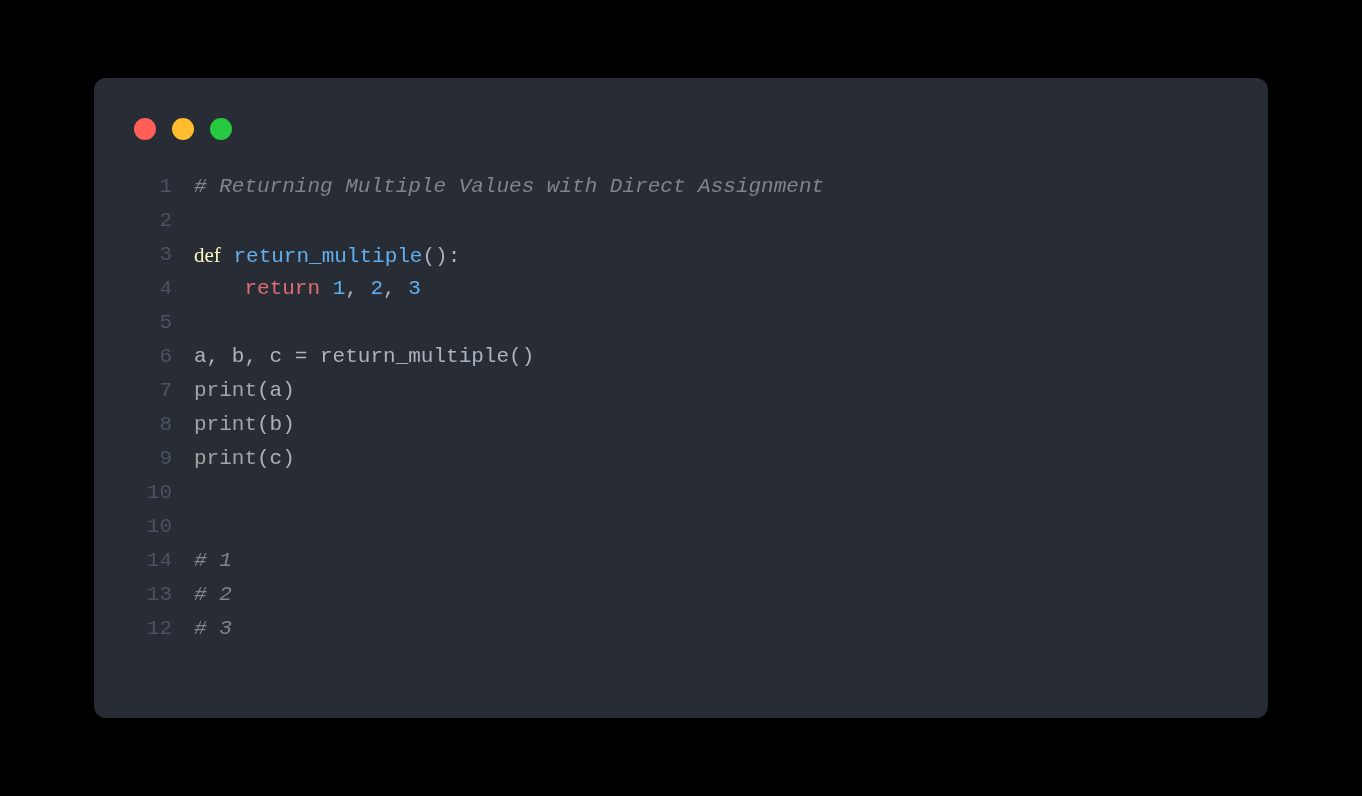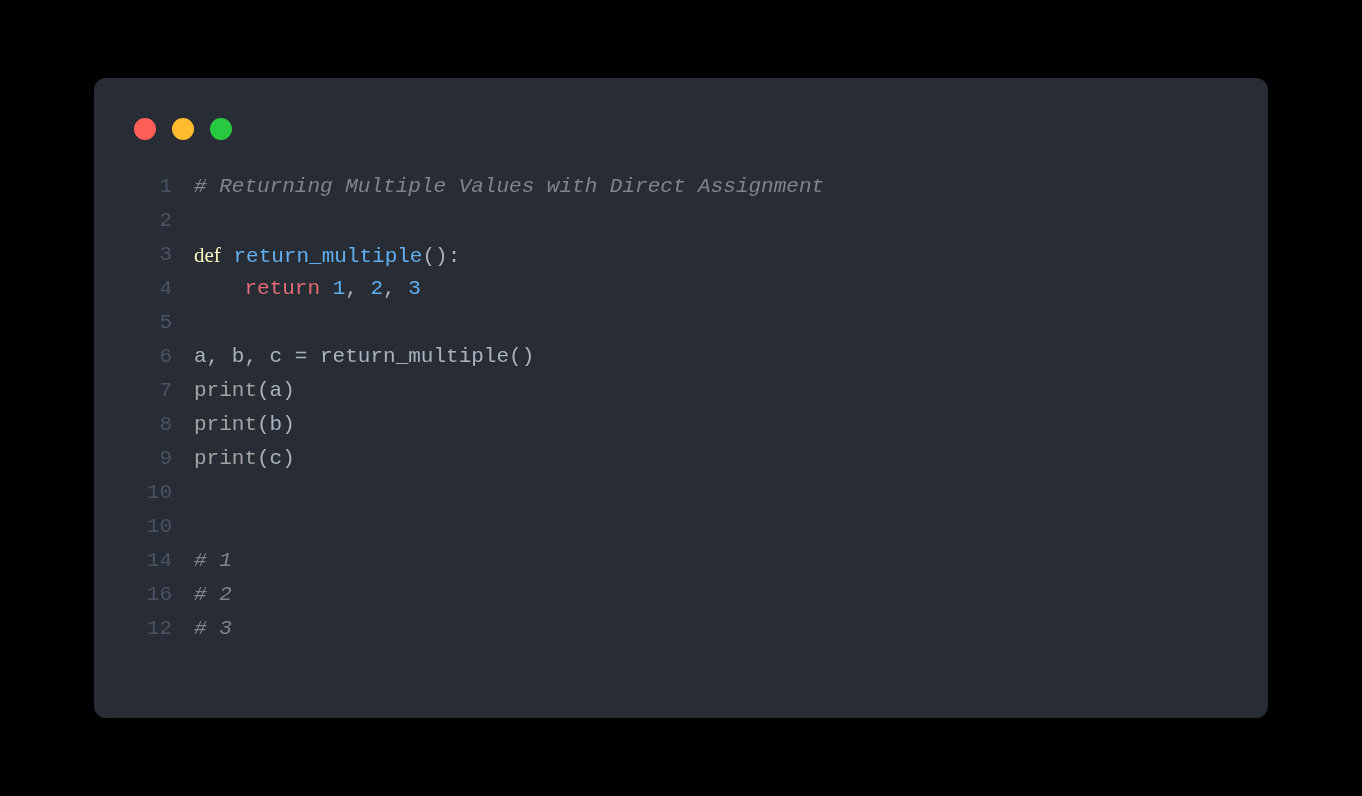--- a/index.html
+++ b/index.html
@@ -82,16 +82,16 @@
       <div class="line"><span class="ln">3</span><span class="content"><span class="tk-keyword">def</span><span class="tk-plain"> </span><span class="tk-def">return_multiple</span><span class="tk-plain">():</span></span></div>
       <div class="line"><span class="ln">4</span><span class="content"><span class="tk-plain">    </span><span class="tk-return">return</span><span class="tk-plain"> </span><span class="tk-number">1</span><span class="tk-plain">, </span><span class="tk-number">2</span><span class="tk-plain">, </span><span class="tk-number">3</span></span></div>
       <div class="line"><span class="ln">5</span><span class="content"></span></div>
       <div class="line"><span class="ln">6</span><span class="content"><span class="tk-plain">a, b, c = return_multiple()</span></span></div>
       <div class="line"><span class="ln">7</span><span class="content"><span class="tk-func">print</span><span class="tk-plain">(a)</span></span></div>
       <div class="line"><span class="ln">8</span><span class="content"><span class="tk-func">print</span><span class="tk-plain">(b)</span></span></div>
       <div class="line"><span class="ln">9</span><span class="content"><span class="tk-func">print</span><span class="tk-plain">(c)</span></span></div>
       <div class="line"><span class="ln">10</span><span class="content"></span></div>
       <div class="line"><span class="ln">10</span></div>
       <div class="line"><span class="ln">14</span><span class="content"><span class="tk-comment"># 1</span></span></div>
-      <div class="line"><span class="ln">16</span><span class="content"><span class="tk-comment"># 2</span></span></div>
+      <div class="line"><span class="ln">13</span><span class="content"><span class="tk-comment"># 2</span></span></div>
       <div class="line"><span class="ln">12</span><span class="content"><span class="tk-comment"># 3</span></span></div>
     </div>
 </div>
 
 </body></html>

